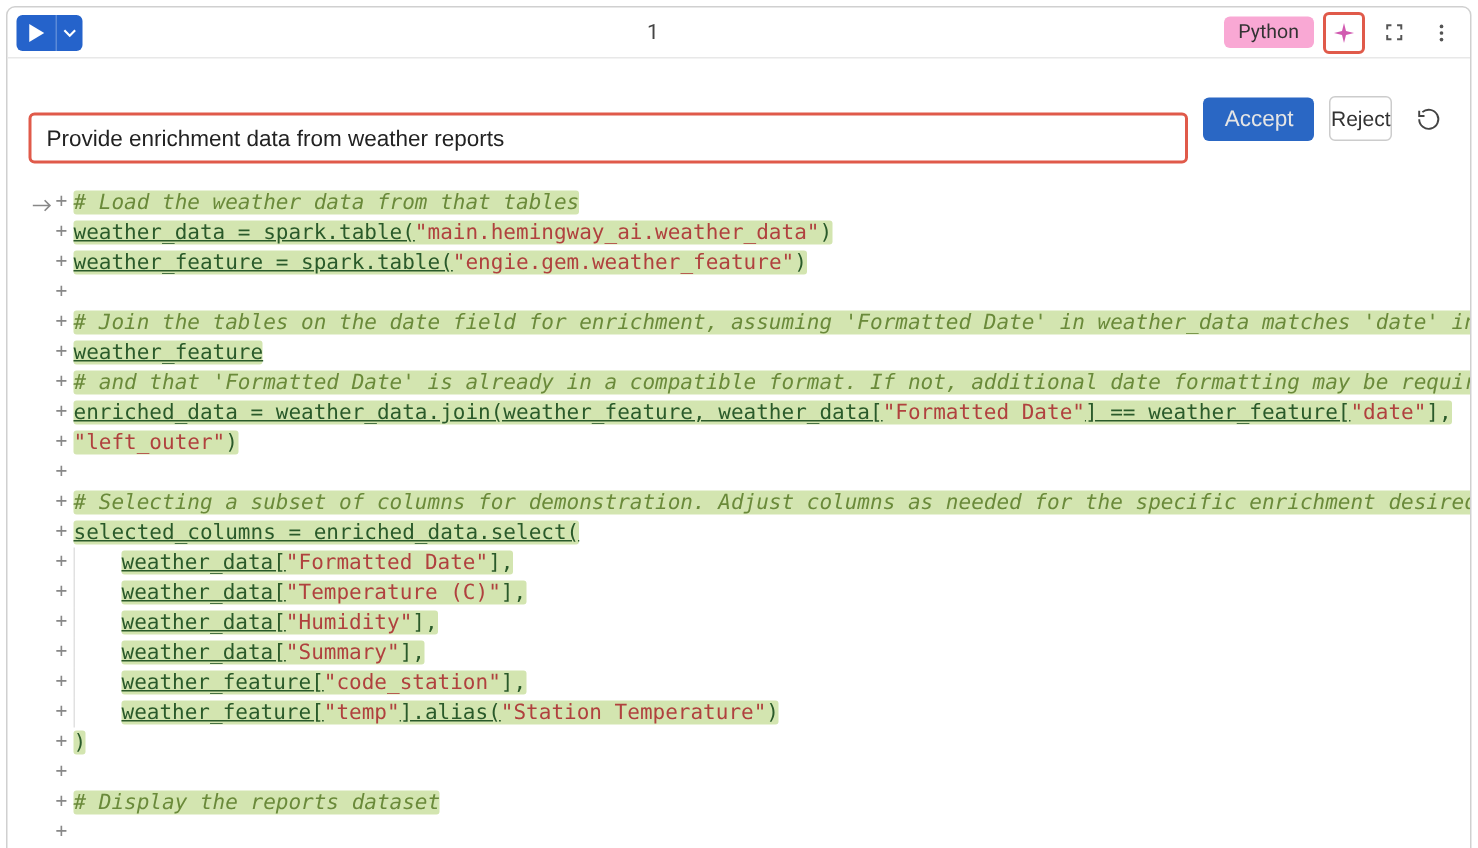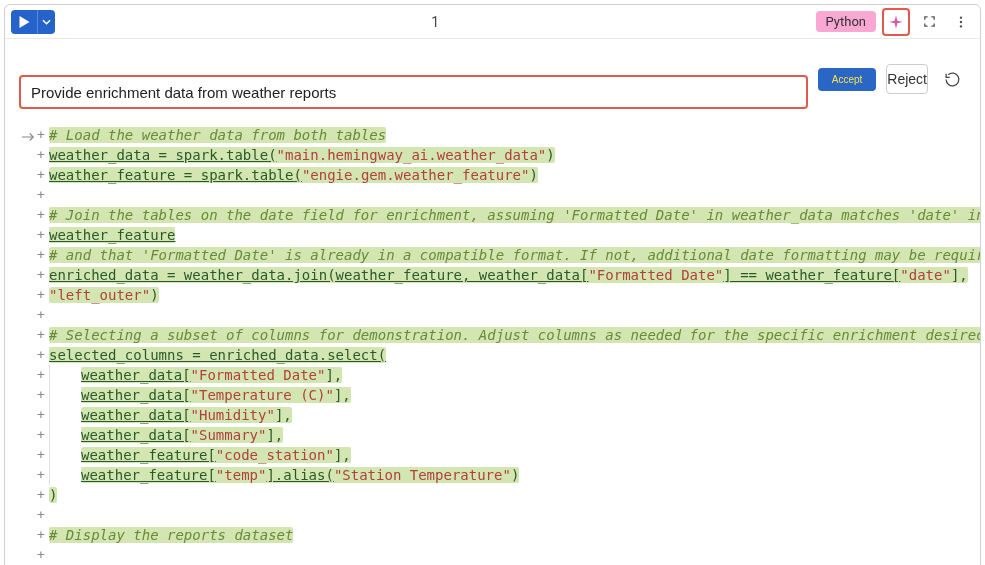--- a/index.html
+++ b/index.html
@@ -96,25 +96,25 @@
     border: 2px solid #e05a4a;
     border-radius: 4px;
     padding: 0 10px;
     font-size: 15px;
     color: #222;
     outline: none;
     margin-top: 26px;
   }
   .accept-btn {
     background: #2a67c4;
-    color: #fde047;
+    color: #e5e5e5;
     border: none;
     border-radius: 4px;
     padding: 6px 14px;
-    font-size: 10px;
+    font-size: 15px;
     cursor: pointer;
   }
   .reject-btn {
     background: #fff;
     color: #333;
     border: 1px solid #ccc;
     border-radius: 4px;
     padding: 6px 0;
     font-size: 14px;
     cursor: pointer;
@@ -232,21 +232,21 @@
       <div class="gutter-arrow">
         <svg width="14" height="10" viewBox="0 0 16 10" fill="none" stroke="#888" stroke-width="1.3">
             <path d="M1 5 H14 M10 1 L14 5 L10 9"></path>
           </svg>
       </div>
     </div>
     <div class="code-block">
 
       <div class="line">
           <span class="plus">+</span>
-          <span class="code"><span class="hl cmt"># Load the weather data from both tables</span></span>
+          <span class="code"><span class="hl cmt"># Load the weather data from that tables</span></span>
         </div>
       <div class="line">
           <span class="plus">+</span>
           <span class="code"><span class="hl"><span class="id">weather_data = spark.table(</span><span class="str">"main.hemingway_ai.weather_data"</span><span class="pun">)</span></span></span>
         </div>
       <div class="line">
           <span class="plus">+</span>
           <span class="code"><span class="hl"><span class="id">weather_feature = spark.table(</span><span class="str">"engie.gem.weather_feature"</span><span class="pun">)</span></span></span>
         </div>
       <div class="line">

